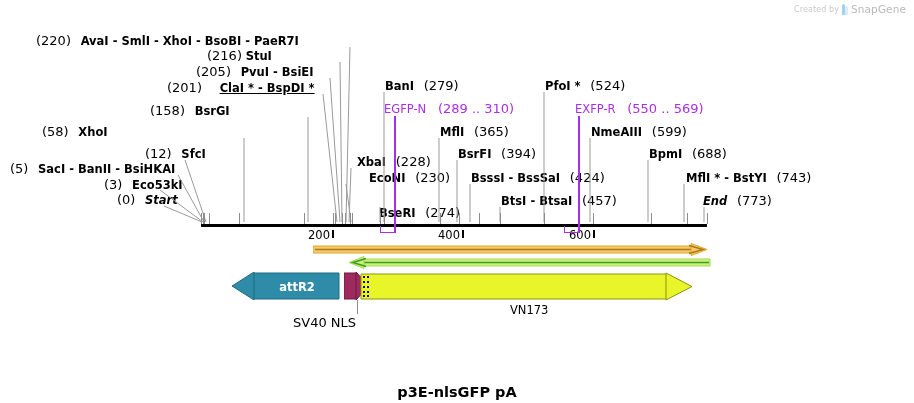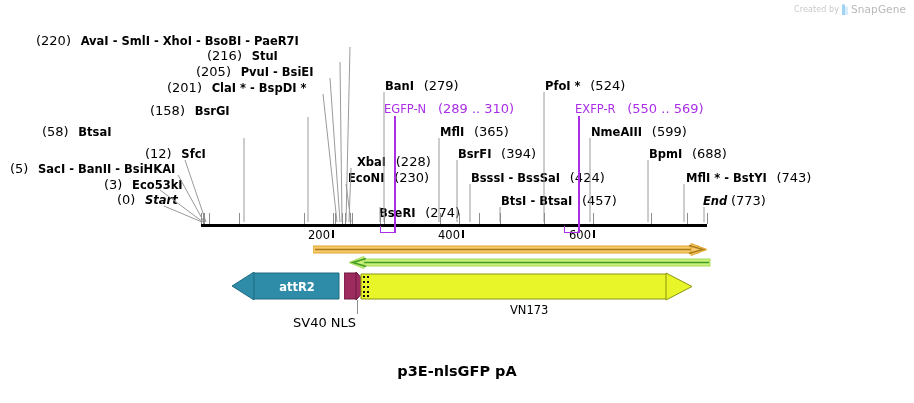--- a/index.html
+++ b/index.html
@@ -136,20 +136,21 @@
     background: #aa2ee6;
   }
 
   
   #title {
     position: absolute;
     left: 0; right: 0;
     text-align: center;
     font-weight: bold;
     font-size: 14.5px;
+    margin-top: 21px;
   }
   #subtitle {
     position: absolute;
     left: 0; right: 0;
     text-align: center;
     font-size: 12px;
   }
   #vn173-label {
     position: absolute;
     font-size: 11.5px;
@@ -179,37 +180,37 @@
     </span>
   <span class="sg-name">SnapGene</span>
 </div>
 
 <div class="lblrow" style="left:36px; top:35px;">
   <span class="pos">(220)</span>
   <span class="nm" style="margin-left: 6px;">AvaI  -  SmlI  -  XhoI  -  BsoBI  -  PaeR7I</span>
 </div>
 <div class="lblrow" style="left:207px; top:50px;">
   <span class="pos">(216)</span>
-  <span class="nm" style="margin-left: 6px;">StuI</span>
+  <span class="nm" style="">StuI</span>
 </div>
 <div class="lblrow" style="left:196px; top:66px;">
   <span class="pos">(205)</span>
   <span class="nm" style="margin-left: 6px;">PvuI  -  BsiEI</span>
 </div>
 <div class="lblrow" style="left:167px; top:82px;">
   <span class="pos">(201)</span>
-  <span class="nm" style="margin-left: 6px;">ClaI *  -  BspDI *</span>
+  <span class="nm" style="margin-left: 14px; text-decoration: underline;">ClaI *  -  BspDI *</span>
 </div>
 <div class="lblrow" style="left:150px; top:105px;">
   <span class="pos">(158)</span>
   <span class="nm" style="margin-left: 6px;">BsrGI</span>
 </div>
 <div class="lblrow" style="left:42px; top:126px;">
   <span class="pos">(58)</span>
-  <span class="nm" style="margin-left: 6px;">BtsaI</span>
+  <span class="nm" style="margin-left: 6px;">XhoI</span>
 </div>
 <div class="lblrow" style="left:145px; top:148px;">
   <span class="pos">(12)</span>
   <span class="nm" style="margin-left: 6px;">SfcI</span>
 </div>
 <div class="lblrow" style="left:10px; top:163px;">
   <span class="pos">(5)</span>
   <span class="nm" style="margin-left: 6px;">SacI  -  BanII  -  BsiHKAI</span>
 </div>
 <div class="lblrow" style="left:104px; top:179px;">
@@ -230,21 +231,21 @@
   <span class="pos" style="margin-left: 6px;">(365)</span>
 </div>
 <div class="lblrow" style="left:458px; top:148px;">
   <span class="nm">BsrFI</span>
   <span class="pos" style="margin-left: 6px;">(394)</span>
 </div>
 <div class="lblrow" style="left:357px; top:156px;">
   <span class="nm">XbaI</span>
   <span class="pos" style="margin-left: 6px;">(228)</span>
 </div>
-<div class="lblrow" style="left:348px; top:172px;">
+<div class="lblrow" style="left:348px; top:172px;padding-left:21px;">
   <span class="nm">EcoNI</span>
   <span class="pos" style="margin-left: 6px;">(230)</span>
 </div>
 <div class="lblrow" style="left:471px; top:172px;">
   <span class="nm">BsssI  -  BssSaI</span>
   <span class="pos" style="margin-left: 6px;">(424)</span>
 </div>
 <div class="lblrow" style="left:379px; top:207px;">
   <span class="nm">BseRI</span>
   <span class="pos" style="margin-left: 6px;">(274)</span>
@@ -264,21 +265,21 @@
 <div class="lblrow" style="left:649px; top:148px;">
   <span class="nm">BpmI</span>
   <span class="pos" style="margin-left: 6px;">(688)</span>
 </div>
 <div class="lblrow" style="left:686px; top:172px;">
   <span class="nm">MflI *  -  BstYI</span>
   <span class="pos" style="margin-left: 6px;">(743)</span>
 </div>
 <div class="lblrow" style="left:703px; top:195px;">
   <span class="ital">End</span>
-  <span class="pos" style="">(773)</span>
+  <span class="pos" style="margin-left: 6px;">(773)</span>
 </div>
 
 <div class="lblrow purple" style="left:384px; top:103px;">
   <span class="nm">EGFP-N</span>
   <span class="pos" style="margin-left:8px;">(289 .. 310)</span>
 </div>
 <div class="lblrow purple" style="left:575px; top:103px;">
   <span class="nm">EXFP-R</span>
   <span class="pos" style="margin-left:8px;">(550 .. 569)</span>
 </div>

